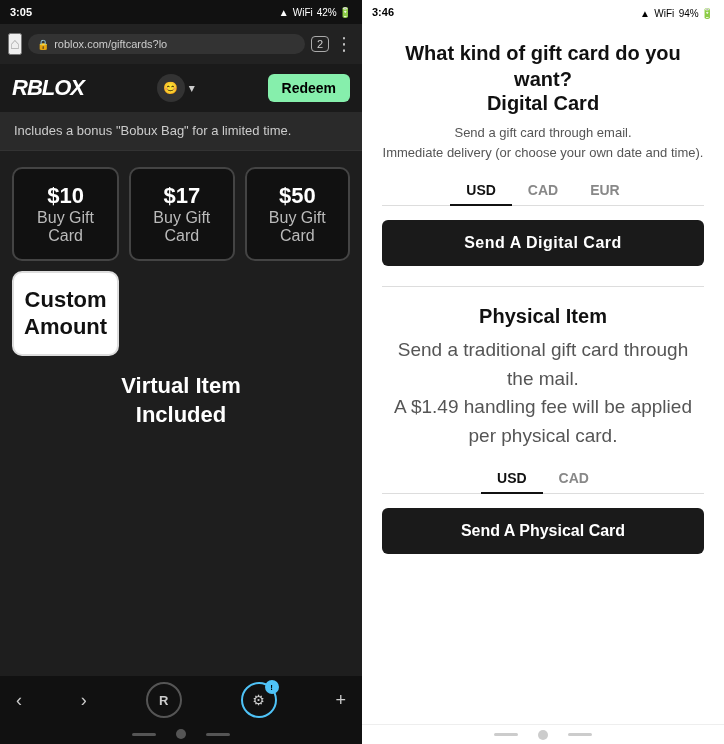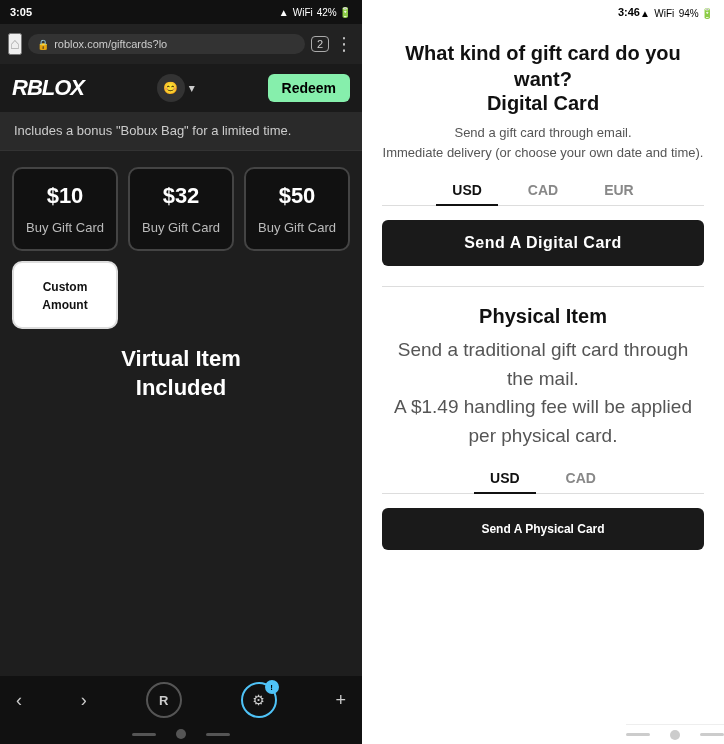--- a/index.html
+++ b/index.html
@@ -160,27 +160,27 @@
       background: white;
       border-color: #ddd;
     }
     .gift-card-tile .amount {
       font-size: 22px;
       font-weight: 900;
       color: white;
       display: block;
     }
     .gift-card-tile .sub-label {
-      font-size: 13px;
+      font-size: 16px;
       color: #bbb;
       display: block;
-      margin-top: 11px;
+      margin-top: 0;
     }
     .gift-card-tile .custom-label {
-      font-size: 12px;
+      font-size: 22px;
       font-weight: 900;
       color: #111;
       line-height: 1.2;
     }
 
     .virtual-item-label {
       color: white;
       font-size: 22px;
       font-weight: 900;
       text-align: center;
@@ -244,21 +244,20 @@
     }
 
     
     .right-panel {
       width: 362px;
       height: 744px;
       background: white;
       display: flex;
       flex-direction: column;
       overflow: hidden;
-      align-items: flex-end;
     }
 
     .status-bar-right {
       background: white;
       display: flex;
       justify-content: space-between;
       align-items: center;
       padding: 4px 10px;
       height: 24px;
     }
@@ -295,21 +294,21 @@
       font-size: 13px;
       color: #555;
       text-align: center;
       line-height: 1.5;
       margin-bottom: 14px;
     }
 
     .currency-tabs {
       display: flex;
       justify-content: center;
-      gap: 14px;
+      gap: 0;
       margin-bottom: 14px;
       border-bottom: 1px solid #ddd;
     }
     .currency-tab {
       padding: 6px 16px;
       font-size: 14px;
       font-weight: 600;
       color: #888;
       cursor: pointer;
       border: none;
@@ -353,21 +352,21 @@
     }
 
     .send-physical-btn {
       display: block;
       width: 100%;
       background: #1a1a1a;
       color: white;
       border: none;
       border-radius: 6px;
       padding: 14px;
-      font-size: 12px;
+      font-size: 16px;
       font-weight: 700;
       text-align: center;
       cursor: pointer;
       margin-top: 4px;
     }
 
     .home-bar-right {
       background: white;
       height: 20px;
       display: flex;
@@ -416,21 +415,21 @@
     <span>Includes a bonus "Bobux Bag" for a limited time.</span>
   </div>
 
   <div class="gift-card-grid-section">
     <div class="gift-card-grid">
       <div class="gift-card-tile">
         <span class="amount">$10</span>
         <span class="sub-label">Buy Gift Card</span>
       </div>
       <div class="gift-card-tile">
-        <span class="amount">$32</span>
+        <span class="amount">$17</span>
         <span class="sub-label">Buy Gift Card</span>
       </div>
       <div class="gift-card-tile">
         <span class="amount">$50</span>
         <span class="sub-label">Buy Gift Card</span>
       </div>
       <div class="gift-card-tile white-bg">
         <span class="custom-label">Custom Amount</span>
       </div>
     </div>

